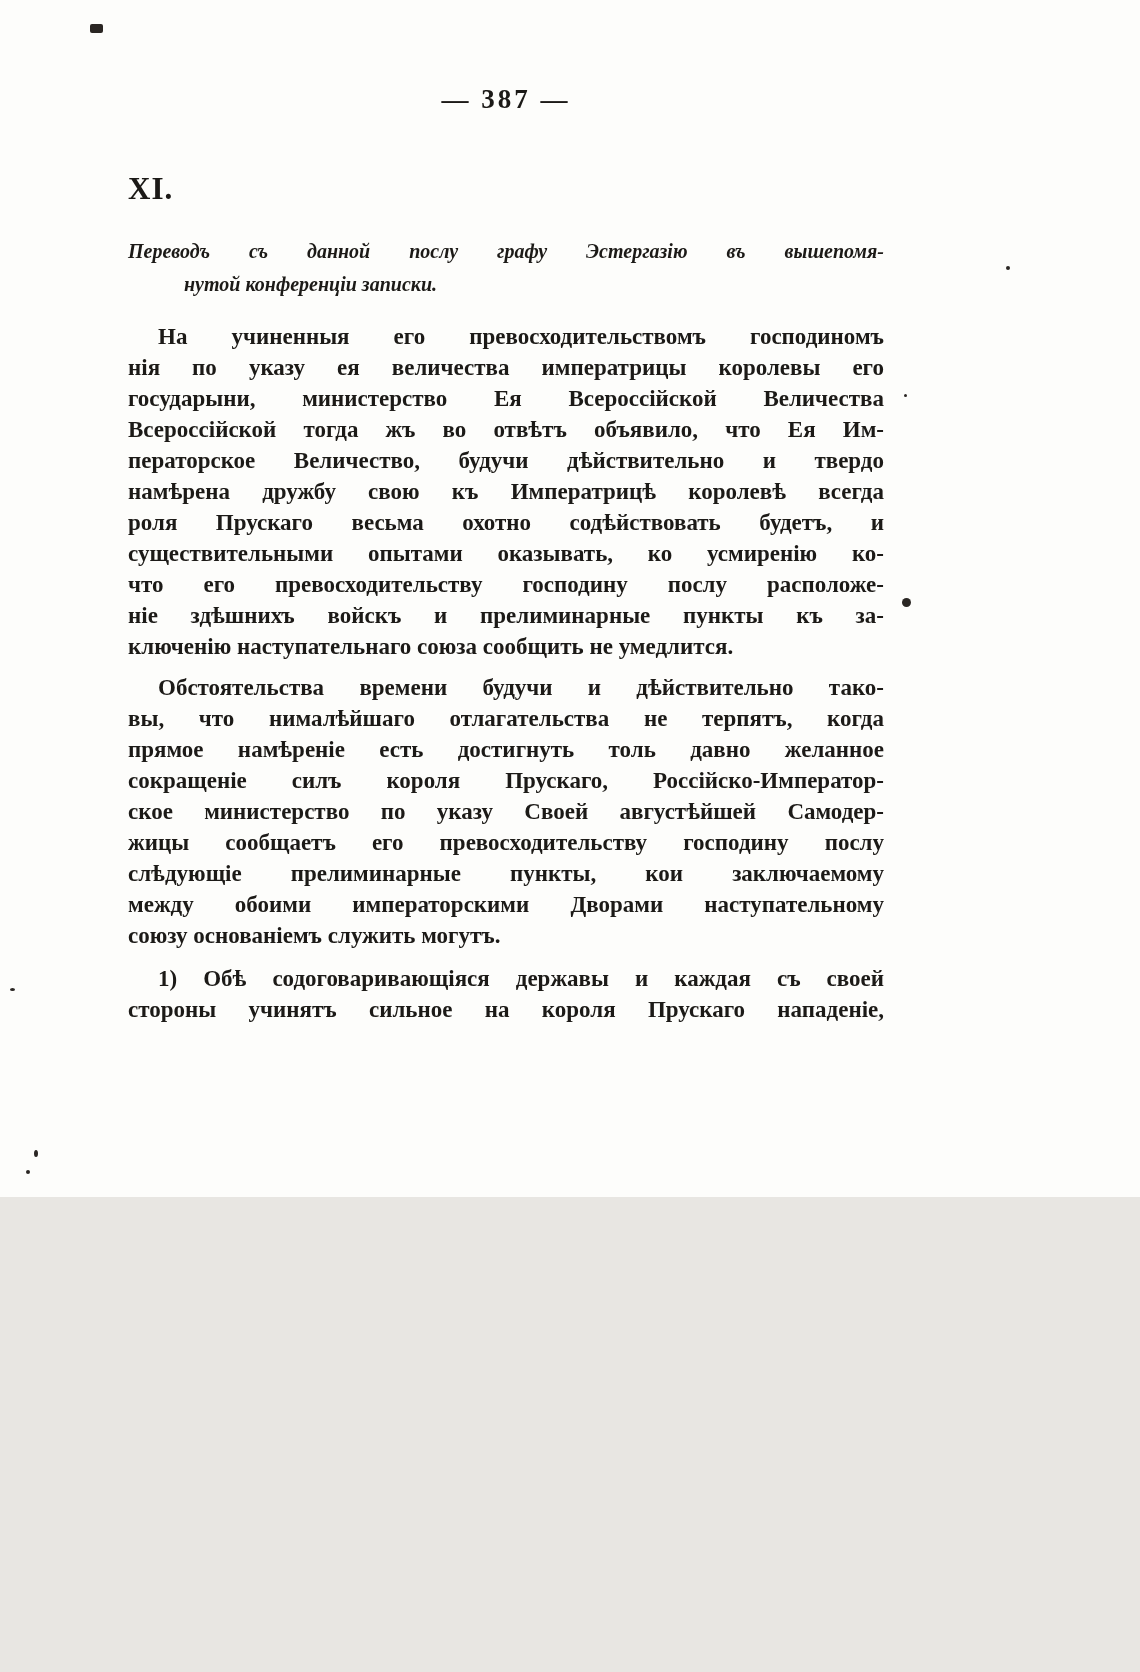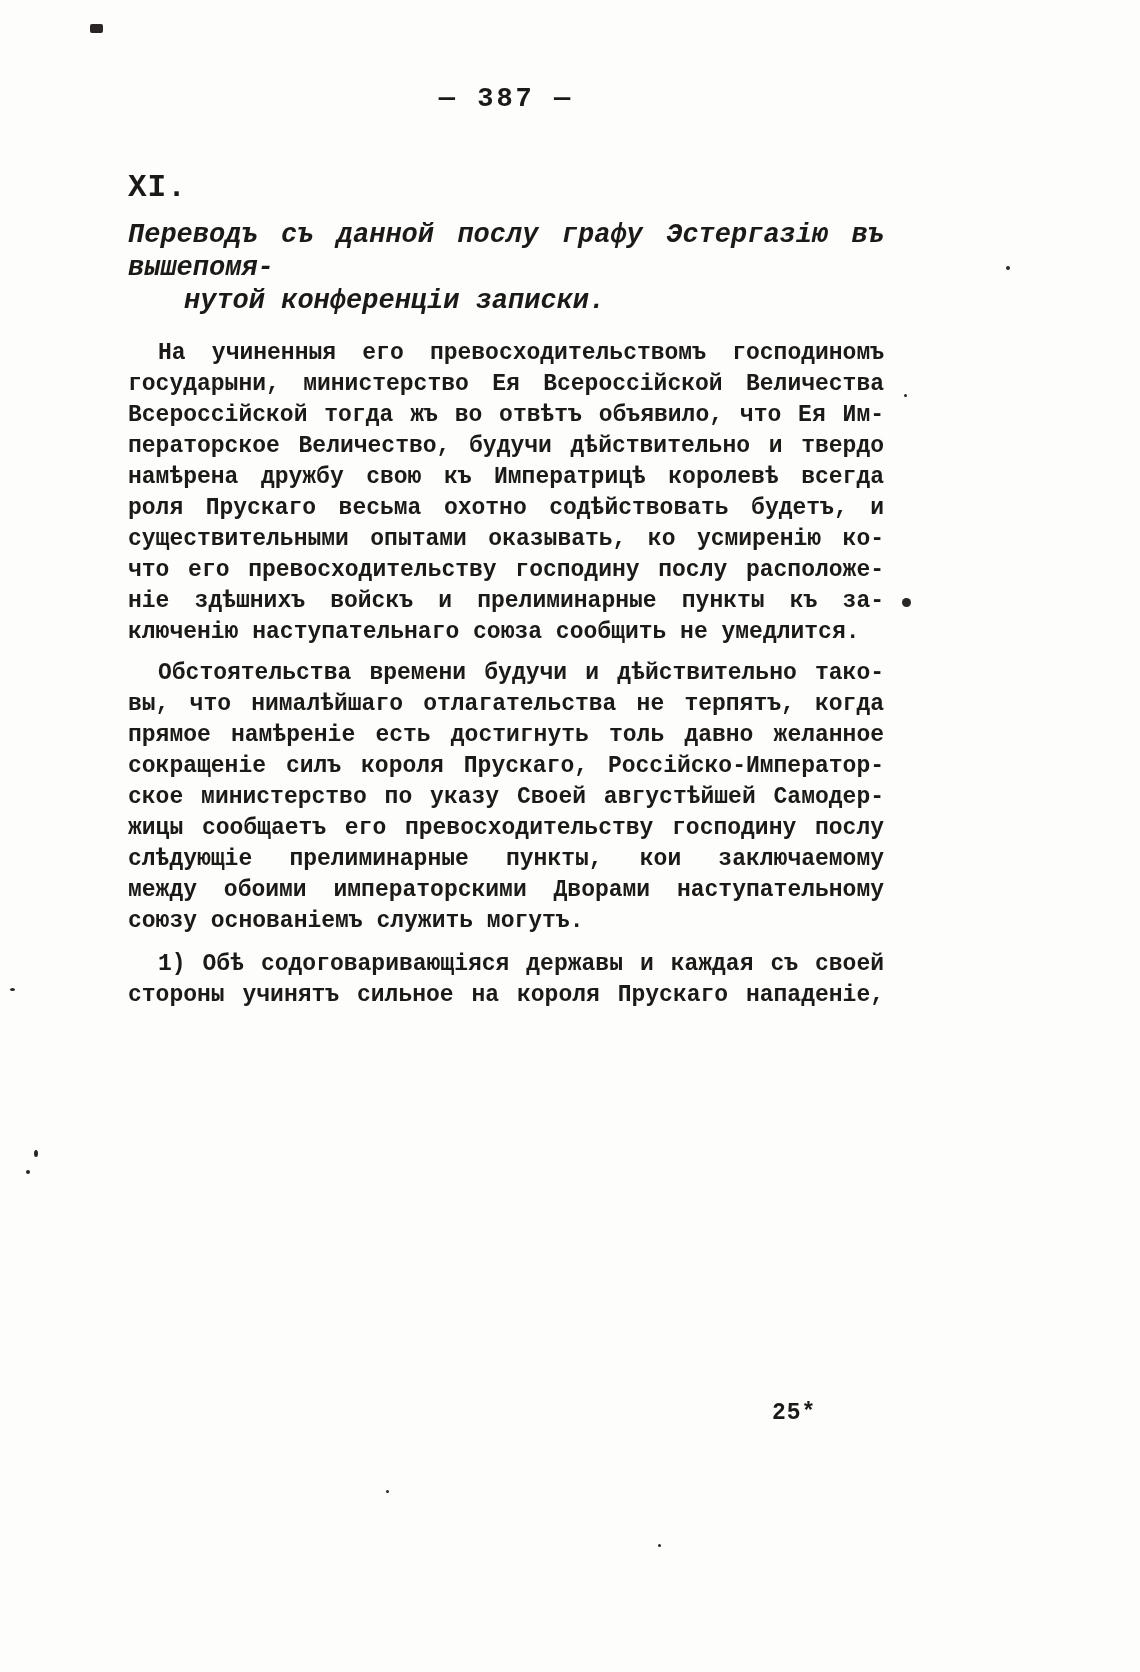--- a/index.html
+++ b/index.html
@@ -3,25 +3,25 @@
 <meta charset="utf-8">
 <style>
   html, body {
     margin: 0;
     padding: 0;
     background: #e8e6e2;
   }
   .page {
     position: relative;
     width: 1140px;
-    height: 1672px;
+    height: 1197px;
     margin: 0 auto;
     background: #fdfdfb;
     color: #1c1a17;
-    font-family: Liberation Mono, monospace;
+    font-family: Liberation Serif, serif;
     overflow: hidden;
   }
   .content {
     position: absolute;
     left: 128px;
     top: 84px;
     width: 756px;
   }
   .page-number {
     text-align: center;
@@ -30,24 +30,24 @@
     letter-spacing: 3px;
   }
   .section-numeral {
     text-align: left;
     font-size: 31px;
     font-weight: 700;
     margin-top: 56px;
     letter-spacing: 1px;
   }
   .chapter-heading {
-    margin-top: 14px;
+    margin-top: 28px;
     font-style: italic;
     font-weight: 700;
-    font-size: 27px;
+    font-size: 20px;
     line-height: 33px;
   }
   .heading-line-1 {
     text-align: justify;
     text-align-last: justify;
   }
   .heading-line-2 {
     padding-left: 56px;
   }
   .body-paragraphs {
@@ -98,20 +98,21 @@
     <div class="section-numeral">XI.</div>
 
     <div class="chapter-heading">
       <div class="heading-line-1">Переводъ съ данной послу графу Эстергазію въ вышепомя-</div>
       <div class="heading-line-2">нутой конференціи записки.</div>
     </div>
 
     <div class="body-paragraphs">
         <div class="paragraph">
           <div class="line first">На учиненныя его превосходительствомъ господиномъ</div>
+          <div class="line">нія по указу ея величества императрицы королевы его</div>
           <div class="line">государыни, министерство Ея Всероссійской Величества</div>
           <div class="line">Всероссійской тогда жъ во отвѣтъ объявило, что Ея Им-</div>
           <div class="line">ператорское Величество, будучи дѣйствительно и твердо</div>
           <div class="line">намѣрена дружбу свою къ Императрицѣ королевѣ всегда</div>
           <div class="line">роля Прускаго весьма охотно содѣйствовать будетъ, и</div>
           <div class="line">существительными опытами оказывать, ко усмиренію ко-</div>
           <div class="line">что его превосходительству господину послу расположе-</div>
           <div class="line">ніе здѣшнихъ войскъ и прелиминарные пункты къ за-</div>
           <div class="line last">ключенію наступательнаго союза сообщить не умедлится.</div>
         </div>

